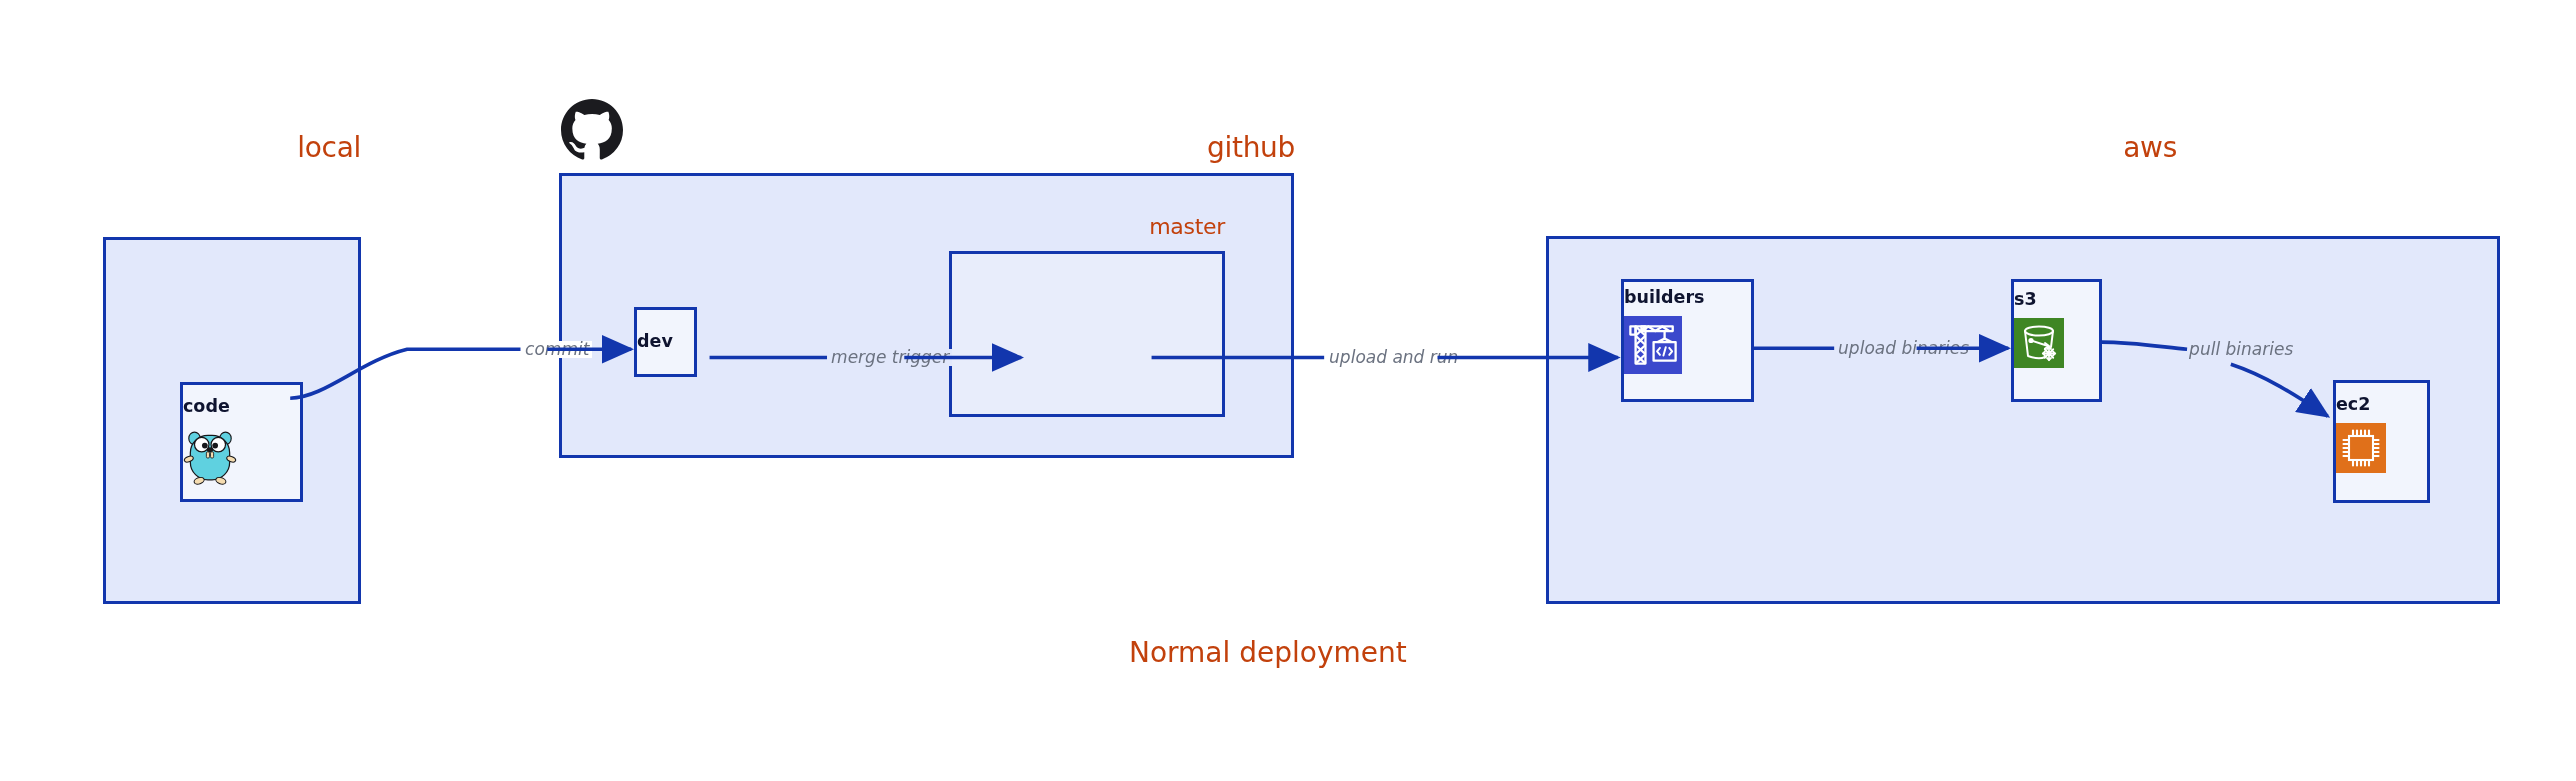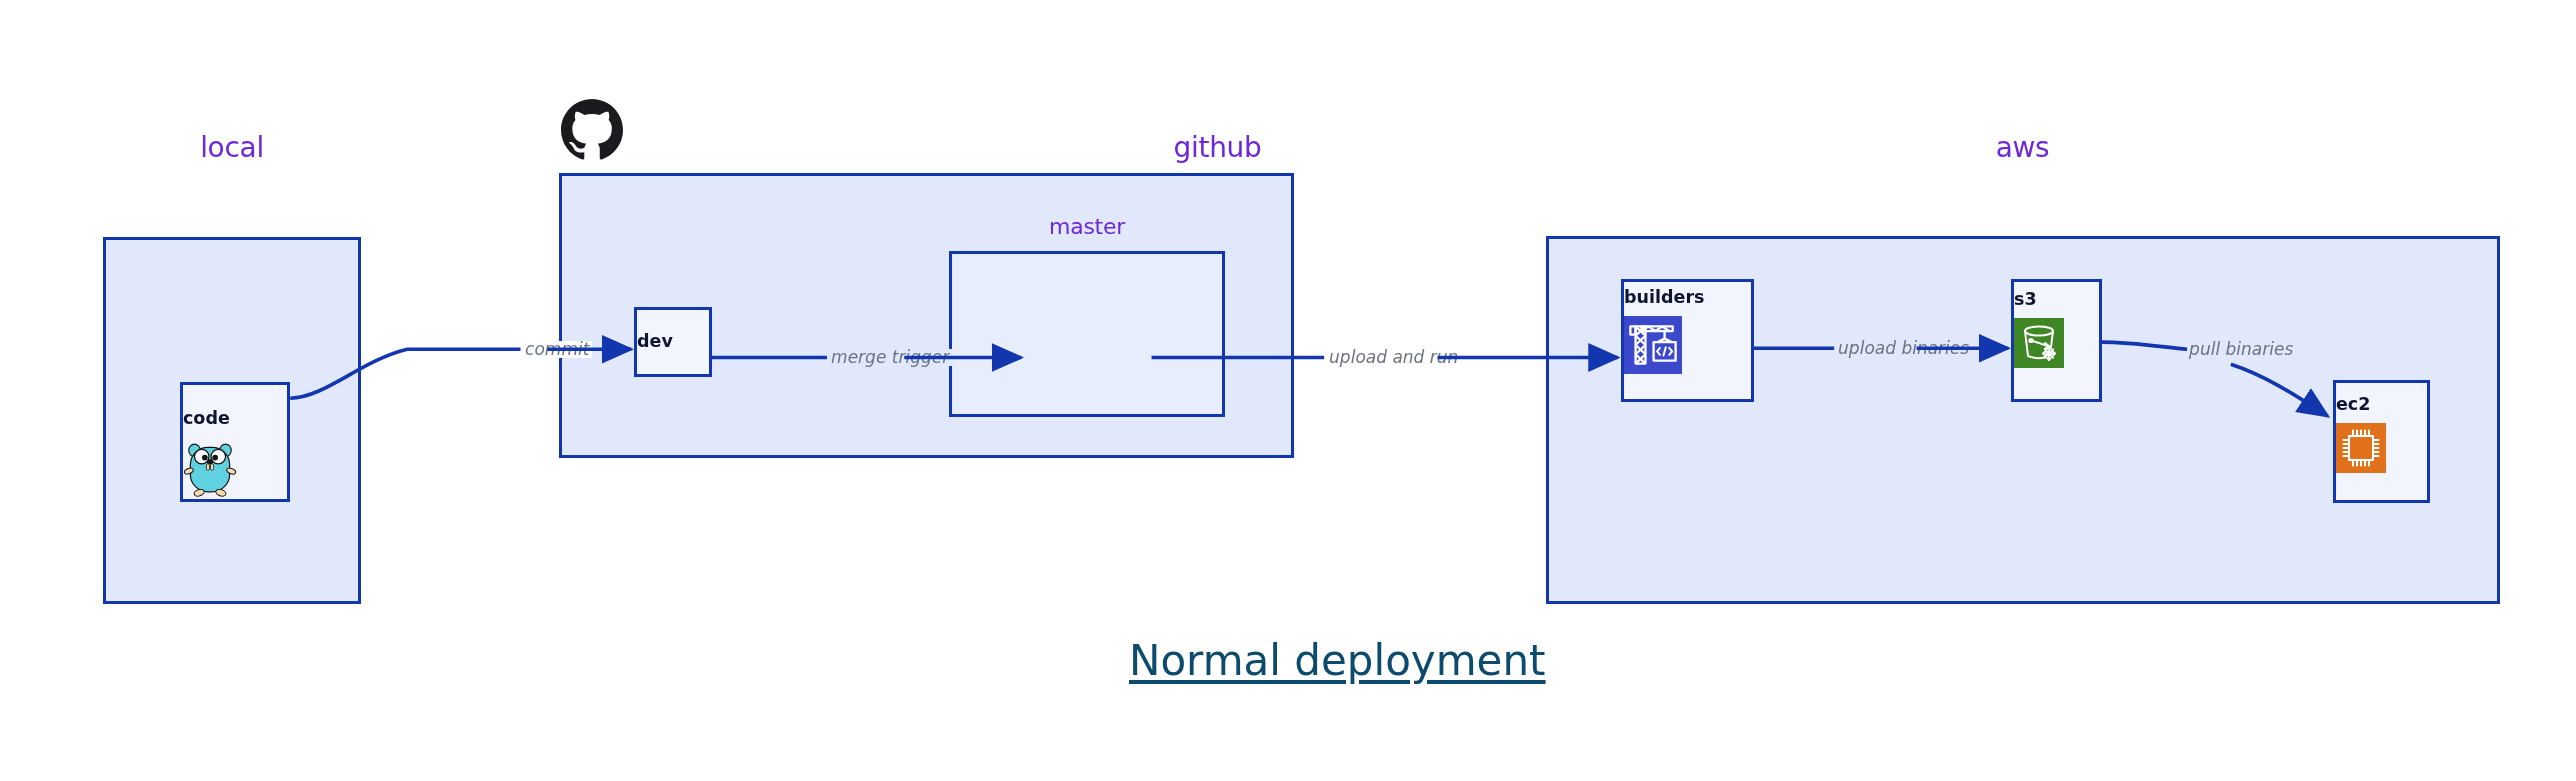--- a/index.html
+++ b/index.html
@@ -18,26 +18,26 @@
 
   
   .group-box {
     position: absolute;
     background: #e2e8fb;
     border: 3.6px solid #1236ad;
     box-sizing: border-box;
   }
   .group-title {
     position: absolute;
-    color: #6d28d9;
+    color: #c2410c;
     font-size: 28px;
     font-weight: 400;
     font-family: "DejaVu Sans", sans-serif;
     white-space: nowrap;
-    text-align: center;
+    text-align: right;
     letter-spacing: -0.3px;
   }
 
   
   .sub-box {
     position: absolute;
     background: #e8edfb;
     border: 3.1px solid #1236ad;
     box-sizing: border-box;
   }
@@ -71,24 +71,23 @@
     white-space: nowrap;
     background: transparent;
     line-height: 1;
   }
   .edge-label.on-white { background: #ffffff; padding: 0 3.1px; }
   .edge-label.on-blue  { background: #e2e8fb; padding: 0 3.1px; }
 
   
   #diagram-title {
     position: absolute;
-    color: #0c4a6e;
-    font-size: 42px;
+    color: #c2410c;
+    font-size: 28px;
     font-weight: 400;
-    text-decoration: underline;
     text-underline-offset: 5.2px;
     font-family: "DejaVu Sans", sans-serif;
     white-space: nowrap;
   }
 
   
   svg.layer {
     position: absolute;
     left: 0; top: 0;
     width: 2604px;
@@ -100,21 +99,21 @@
   .icon-svg { display: block; }
 </style>
 </head>
 <body>
 
 <div id="canvas">
 
   <div class="group-title" style="left:103px; top:131px; width:258px;">local</div>
   <div class="group-box" style="left:103px; top:237px; width:258px; height:367px;"></div>
 
-  <div class="node-box" style="left:180px; top:382px; width:110px; height:120px; padding-top:25px;">
+  <div class="node-box" style="left:180px; top:382px; width:123px; height:120px; padding-top:13px;">
     <div class="node-label">code</div>
     <div style="margin-top:11.3px;">
       <svg class="icon-svg" width="54" height="60" viewBox="0 0 104 116" xmlns="http://www.w3.org/2000/svg">
 
         <ellipse cx="22" cy="22" rx="11" ry="12" fill="#5fd1e0" stroke="#17171a" stroke-width="2.2"></ellipse>
         <ellipse cx="82" cy="22" rx="11" ry="12" fill="#5fd1e0" stroke="#17171a" stroke-width="2.2"></ellipse>
 
         <rect x="14" y="16" width="76" height="86" rx="34" ry="34" fill="#5fd1e0" stroke="#17171a" stroke-width="2.4"></rect>
 
         <ellipse cx="11" cy="62" rx="9" ry="5" fill="#f5dcb0" stroke="#17171a" stroke-width="2" transform="rotate(-22 11 62)"></ellipse>
@@ -143,21 +142,21 @@
         0-.87.31-1.59.82-2.15-.08-.2-.36-1.02.08-2.12 0 0 .67-.21 2.2.82.64-.18 1.32-.27 2-.27.68 0
         1.36.09 2 .27 1.53-1.04 2.2-.82 2.2-.82.44 1.1.16 1.92.08 2.12.51.56.82 1.27.82 2.15 0
         3.07-1.87 3.75-3.65 3.95.29.25.54.73.54 1.48 0 1.07-.01 1.93-.01 2.2 0 .21.15.46.55.38A8.01
         8.01 0 0 0 16 8c0-4.42-3.58-8-8-8z"></path>
     </svg>
   </div>
 
   <div class="group-title" style="left:1140px; top:131px; width:155px;">github</div>
   <div class="group-box" style="left:559px; top:173px; width:735px; height:285px;"></div>
 
-  <div class="node-box" style="left:634px; top:307px; width:78px; height:70px; justify-content:center;">
+  <div class="node-box" style="left:634px; top:307px; width:63px; height:70px; justify-content:center;">
     <div class="node-label">dev</div>
   </div>
 
   <div class="group-title" style="left:949px; top:214px; width:276px; font-size:22px;">master</div>
   <div class="sub-box" style="left:949px; top:251px; width:276px; height:166px;"></div>
 
 
   <div class="group-title" style="left:1868px; top:131px; width:309px;">aws</div>
   <div class="group-box" style="left:1546px; top:236px; width:954px; height:368px;"></div>
 

